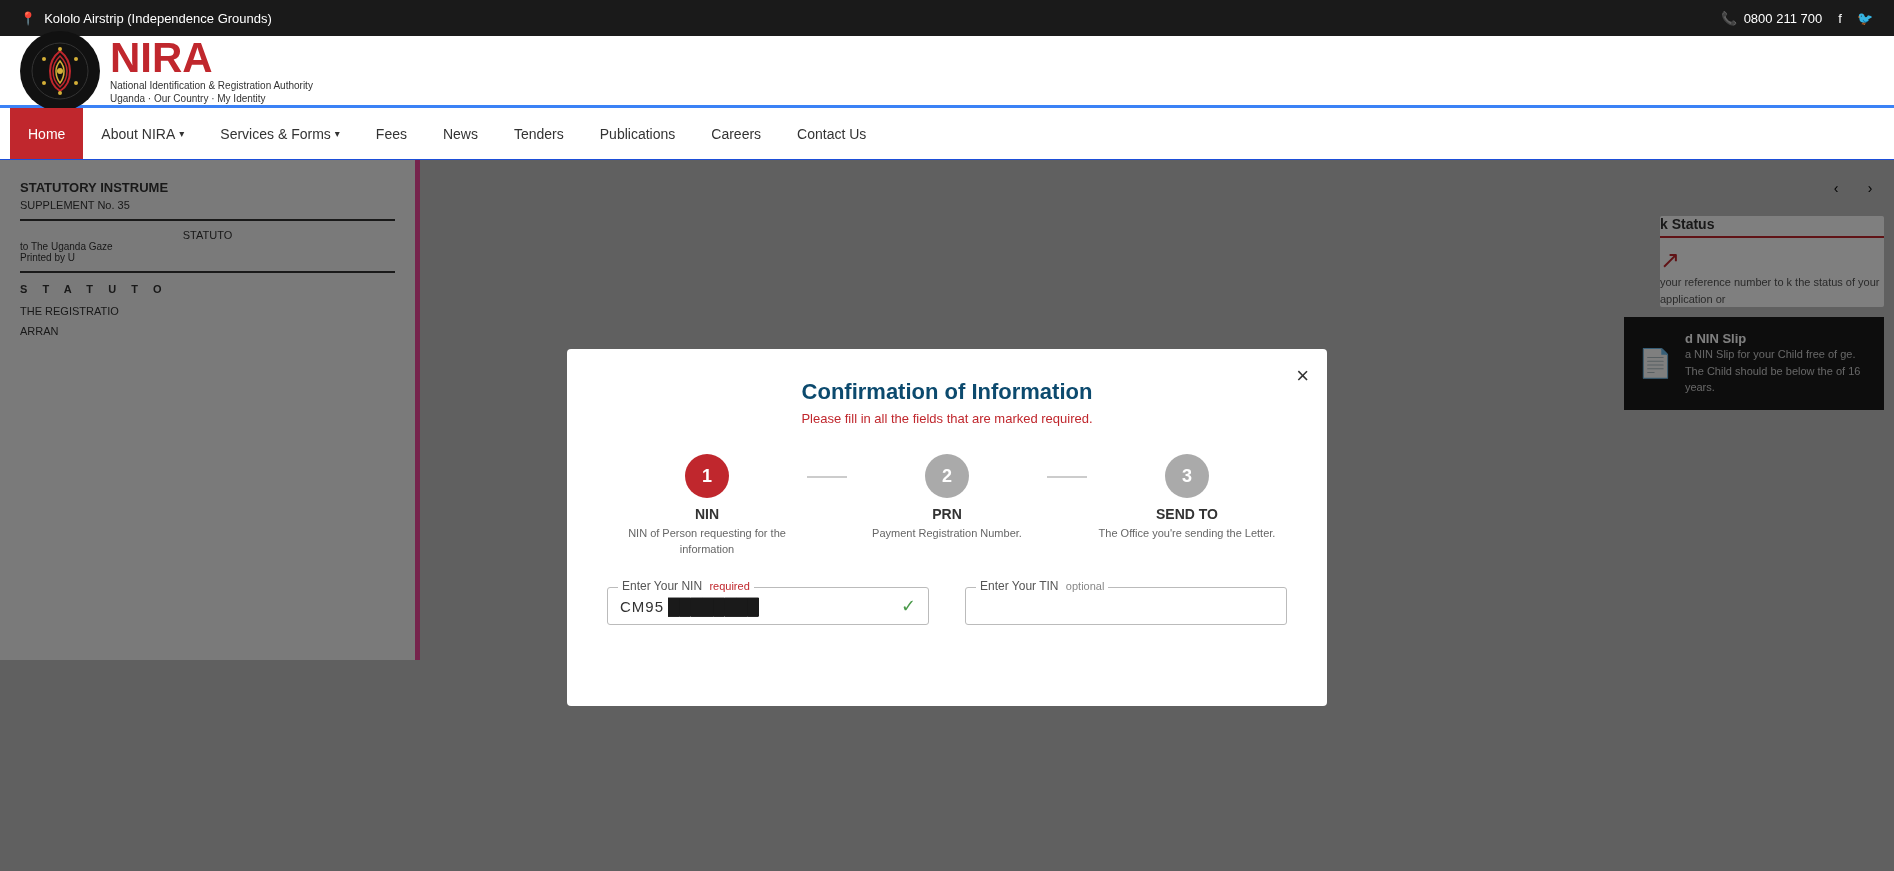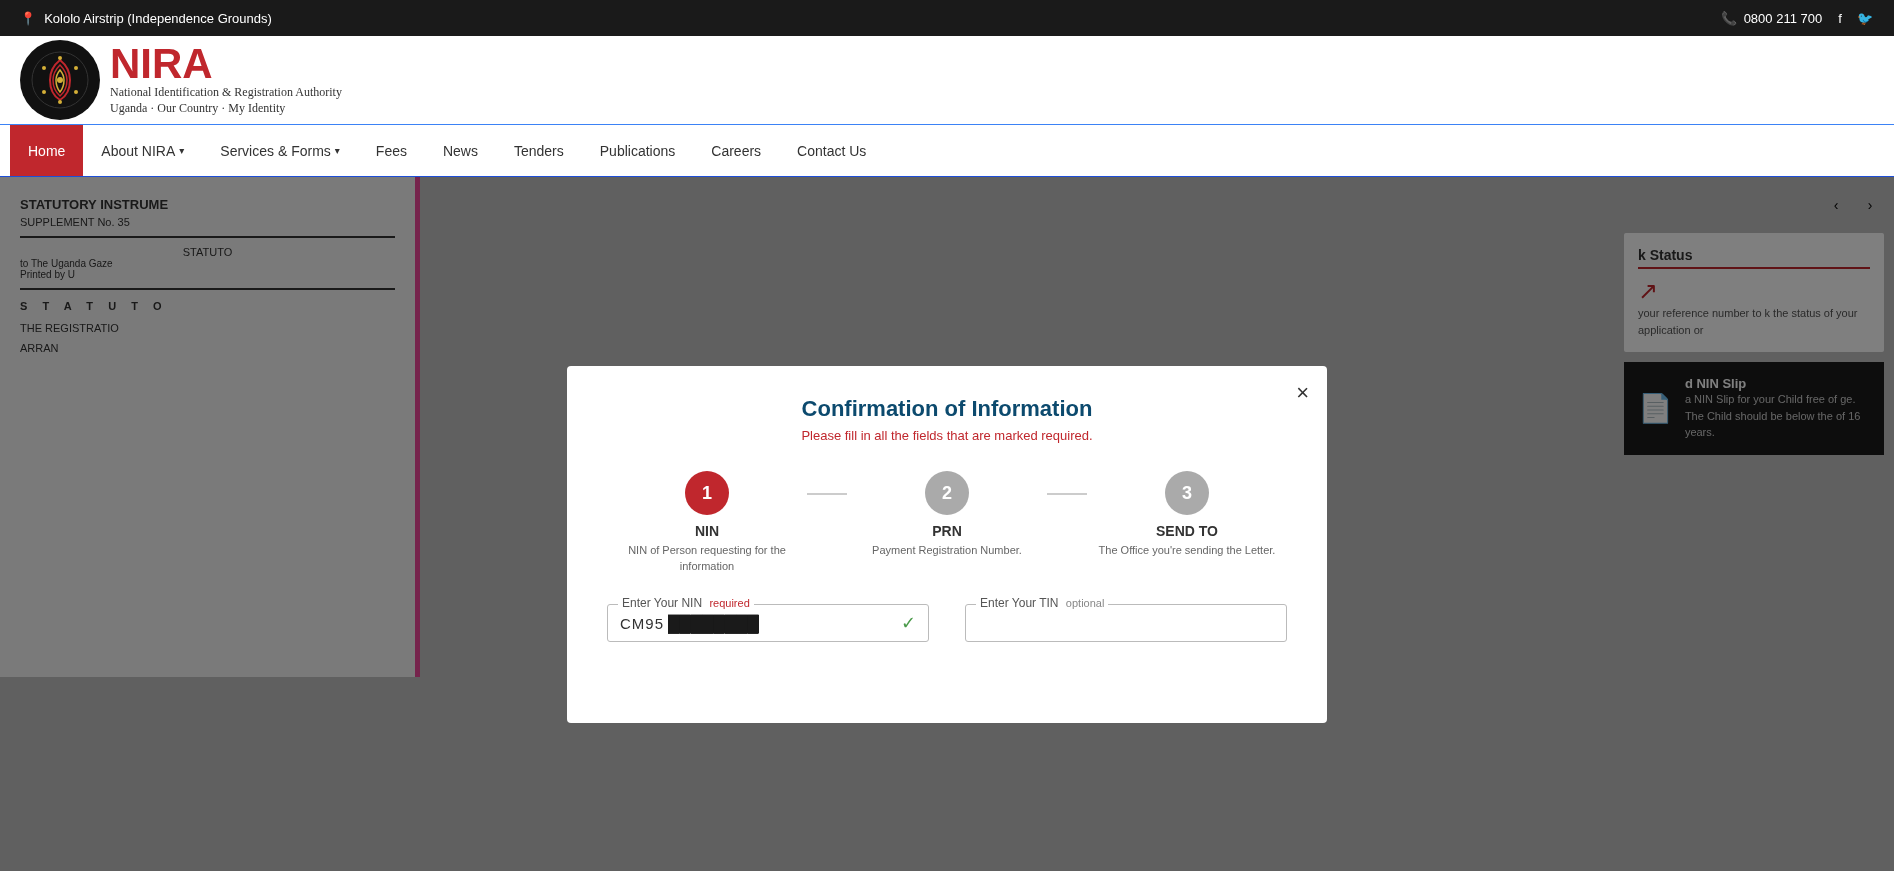--- a/index.html
+++ b/index.html
@@ -19,34 +19,34 @@
     .top-bar-left { display: flex; align-items: center; gap: 8px; }
     .top-bar-right { display: flex; align-items: center; gap: 16px; }
     .top-bar-phone { display: flex; align-items: center; gap: 6px; }
 
     
     .header {
       background: #fff;
       display: flex;
       align-items: center;
       padding: 0 20px;
-      height: 89px;
-      border-bottom: 1px solid #3b82f6;
+      height: 72px;
+      border-bottom: 3px solid #3b82f6;
     }
     .logo-area { display: flex; align-items: center; gap: 10px; }
     .logo-circle {
       width: 80px; height: 80px;
       border-radius: 50%;
       background: #111;
       display: flex; align-items: center; justify-content: center;
       flex-shrink: 0;
     }
     .logo-text { display: flex; flex-direction: column; }
     .logo-nira { color: #c0272d; font-size: 42px; font-weight: 900; line-height: 1; }
-    .logo-subtitle { font-size: 12px; color: #333; line-height: 1.3; font-family: Liberation Serif, serif; }
+    .logo-subtitle { font-size: 10px; color: #333; line-height: 1.3; }
 
     
     .nav {
       display: flex;
       align-items: stretch;
       background: #fff;
       border-bottom: 1px solid #1d4ed8;
       height: 52px;
       padding: 0 10px;
     }
@@ -100,22 +100,22 @@
       right: 0;
       top: 0;
       width: 280px;
       padding: 10px;
       display: flex;
       flex-direction: column;
       gap: 10px;
     }
     .bg-card {
       background: #fff;
-      padding: 14px;
       border-radius: 2px;
+      margin-left: 36px;
     }
     .bg-card-title { font-size: 14px; font-weight: bold; color: #333; border-bottom: 2px solid #c0272d; padding-bottom: 4px; margin-bottom: 8px; }
     .bg-card-text { font-size: 11px; color: #555; line-height: 1.5; }
     .bg-card-dark {
       background: #1a1a1a;
       color: #fff;
       padding: 14px;
       display: flex;
       align-items: center;
       gap: 12px;

